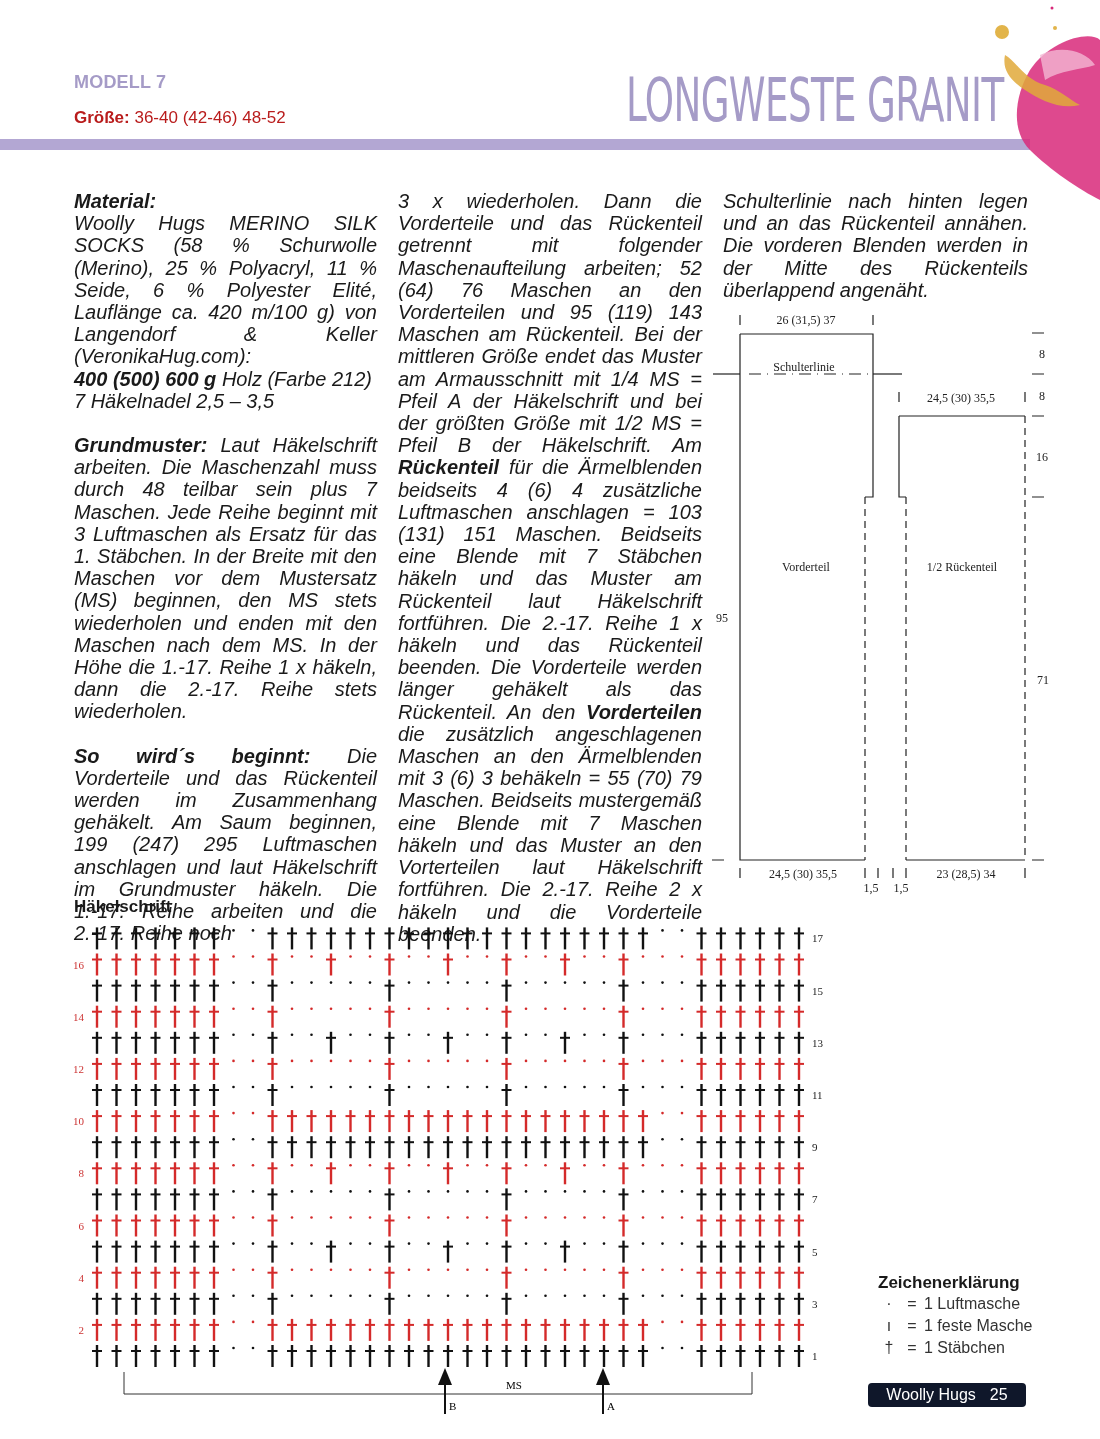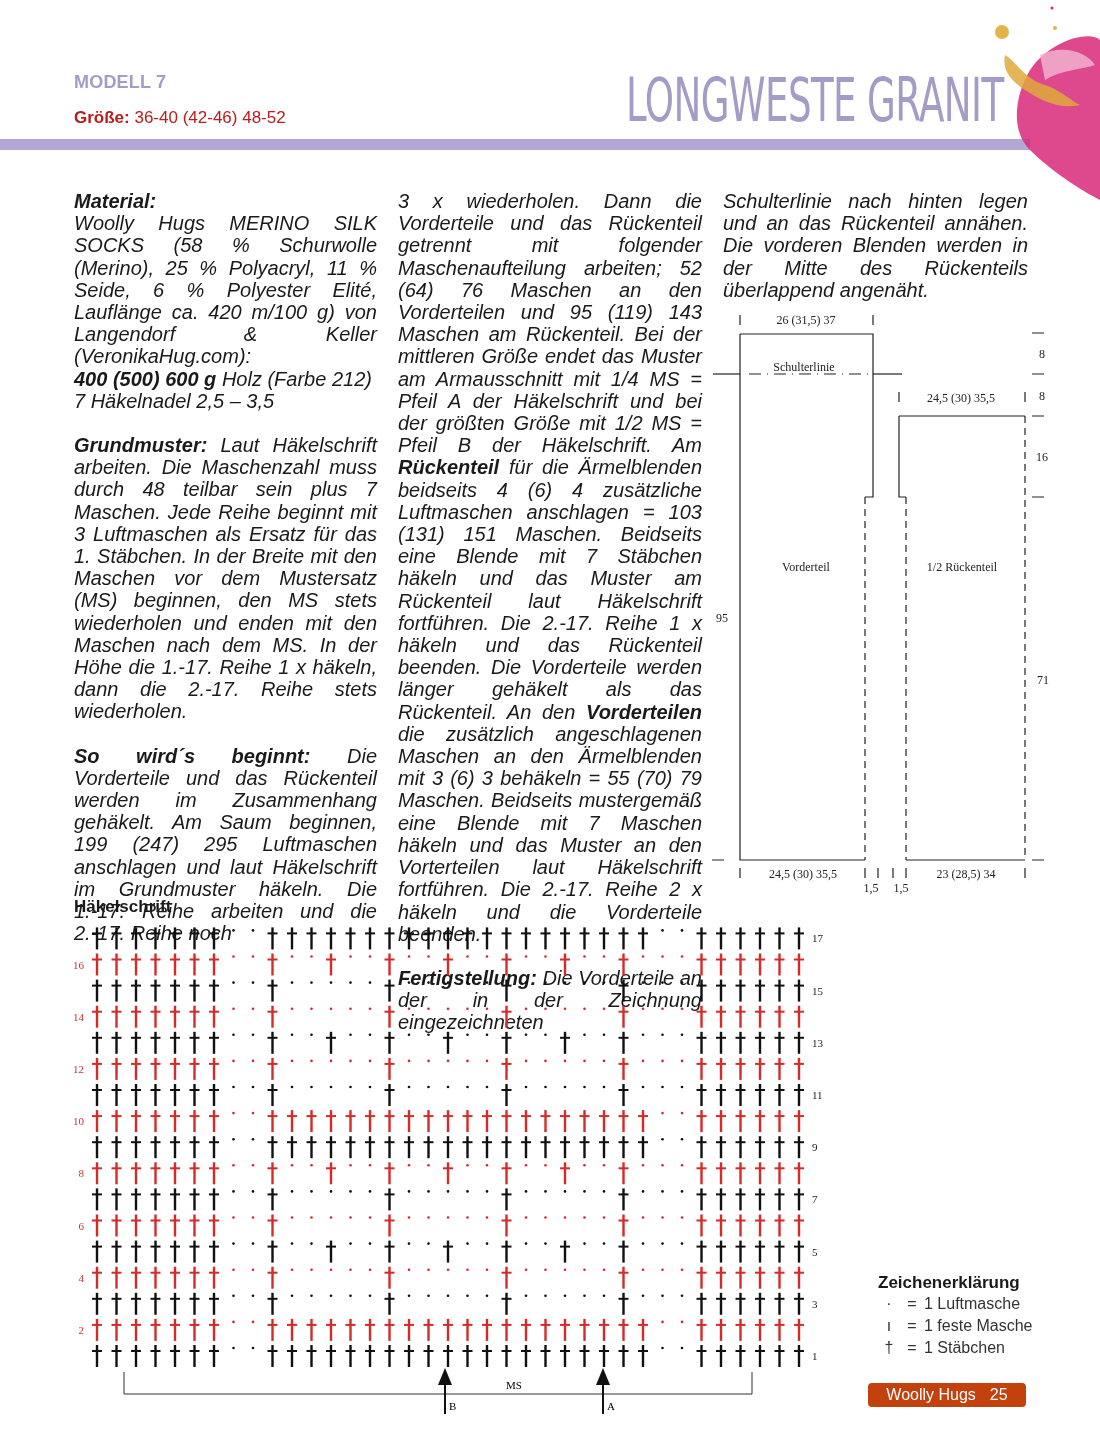--- a/index.html
+++ b/index.html
@@ -26,21 +26,21 @@
 
   .chart-title { position:absolute; left:74px; top:897px; font-size:17px; font-weight:bold; }
   .chart { position:absolute; left:60px; top:915px; width:780px; height:510px; }
 
   .legend { position:absolute; left:878px; top:1273px; }
   .legend-title { font-size:17px; font-weight:bold; margin-bottom:0; }
   .legend-row { display:flex; align-items:center; font-size:16px; line-height:22px; color:#333; }
   .legend-sym { width:22px; text-align:center; font-size:16px; }
   .legend-eq { width:24px; text-align:center; }
 
-  .footer-badge { position:absolute; left:868px; top:1383px; width:158px; height:24px; background:#c2410c;
+  .footer-badge { position:absolute; left:868px; top:1383px; width:158px; height:24px; background:#0f172a;
                   border-radius:4px; color:#fff; font-size:16px; line-height:24px; text-align:center; }
   .footer-badge span + span { margin-left:14px; }
 </style>
 </head>
 <body>
 
 <div class="hdr-model">MODELL 7</div>
 <div class="hdr-size"><b>Größe:</b><span> 36-40 (42-46) 48-52</span></div>
 <div class="hdr-title">LONGWESTE GRANIT</div>
 <div class="hdr-bar"></div>
@@ -59,21 +59,20 @@
     <span>Woolly Hugs MERINO SILK SOCKS (58 % Schurwolle (Merino), 25 % Polyacryl, 11 % Seide, 6 % Polyester Elité, Lauflänge ca. 420 m/100 g) von Langendorf &amp; Keller (VeronikaHug.com):</span><br>
     <b>400 (500) 600 g</b><span> Holz (Farbe 212)</span><br>
     <span>7 Häkelnadel 2,5 – 3,5</span>
   </p>
   <p><b>Grundmuster:</b><span> Laut Häkelschrift arbeiten. Die Maschenzahl muss durch 48 teilbar sein plus 7 Maschen. Jede Reihe beginnt mit 3 Luftmaschen als Ersatz für das 1. Stäbchen. In der Breite mit den Maschen vor dem Mustersatz (MS) beginnen, den MS stets wiederholen und enden mit den Maschen nach dem MS. In der Höhe die 1.-17. Reihe 1 x häkeln, dann die 2.-17. Reihe stets wiederholen.</span></p>
   <p><b>So wird´s beginnt:</b><span> Die Vorderteile und das Rückenteil werden im Zusammenhang gehäkelt. Am Saum beginnen, 199 (247) 295 Luftmaschen anschlagen und laut Häkelschrift im Grundmuster häkeln. Die 1.-17. Reihe arbeiten und die 2.-17. Reihe noch</span></p>
 </div>
 
 <div class="col c2">
   <p><span>3 x wiederholen. Dann die Vorderteile und das Rückenteil getrennt mit folgender Maschenaufteilung arbeiten; 52 (64) 76 Maschen an den Vorderteilen und 95 (119) 143 Maschen am Rückenteil. Bei der mittleren Größe endet das Muster am Armausschnitt mit 1/4 MS = Pfeil A der Häkelschrift und bei der größten Größe mit 1/2 MS = Pfeil B der Häkelschrift. Am </span><b>Rückenteil</b><span> für die Ärmelblenden beidseits 4 (6) 4 zusätzliche Luftmaschen anschlagen = 103 (131) 151 Maschen. Beidseits eine Blende mit 7 Stäbchen häkeln und das Muster am Rückenteil laut Häkelschrift fortführen. Die 2.-17. Reihe 1 x häkeln und das Rückenteil beenden. Die Vorderteile werden länger gehäkelt als das Rückenteil. An den </span><b>Vorderteilen</b><span> die zusätzlich angeschlagenen Maschen an den Ärmelblenden mit 3 (6) 3 behäkeln = 55 (70) 79 Maschen. Beidseits mustergemäß eine Blende mit 7 Maschen häkeln und das Muster an den Vorterteilen laut Häkelschrift fortführen. Die 2.-17. Reihe 2 x häkeln und die Vorderteile beenden.</span></p>
-  <p><b>Fertigstellung:</b><span> Die Vorderteile an der in der Zeichnung eingezeichneten</span></p>
 </div>
 
 <div class="col c3">
   <p>Schulterlinie nach hinten legen und an das Rückenteil annähen. Die vorderen Blenden werden in der Mitte des Rückenteils überlappend angenäht.</p>
 </div>
 
 <svg class="schema" viewBox="700 300 400 600">
   <g stroke="#222" stroke-width="1.2" fill="none">
 
     <path d="M740 334 L873 334 L873 497 L865 497"></path>

